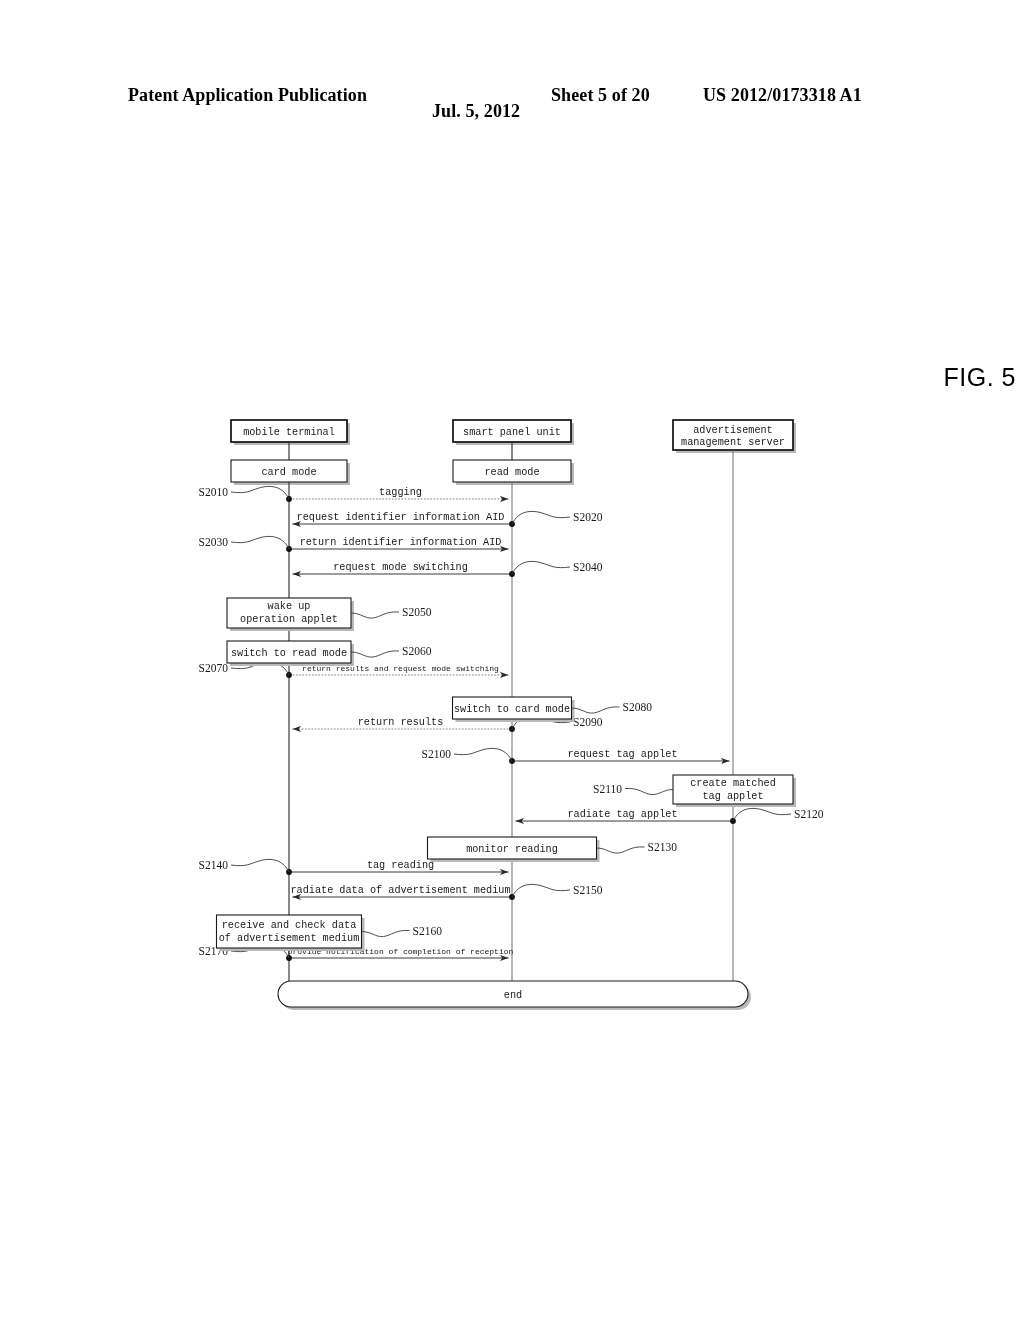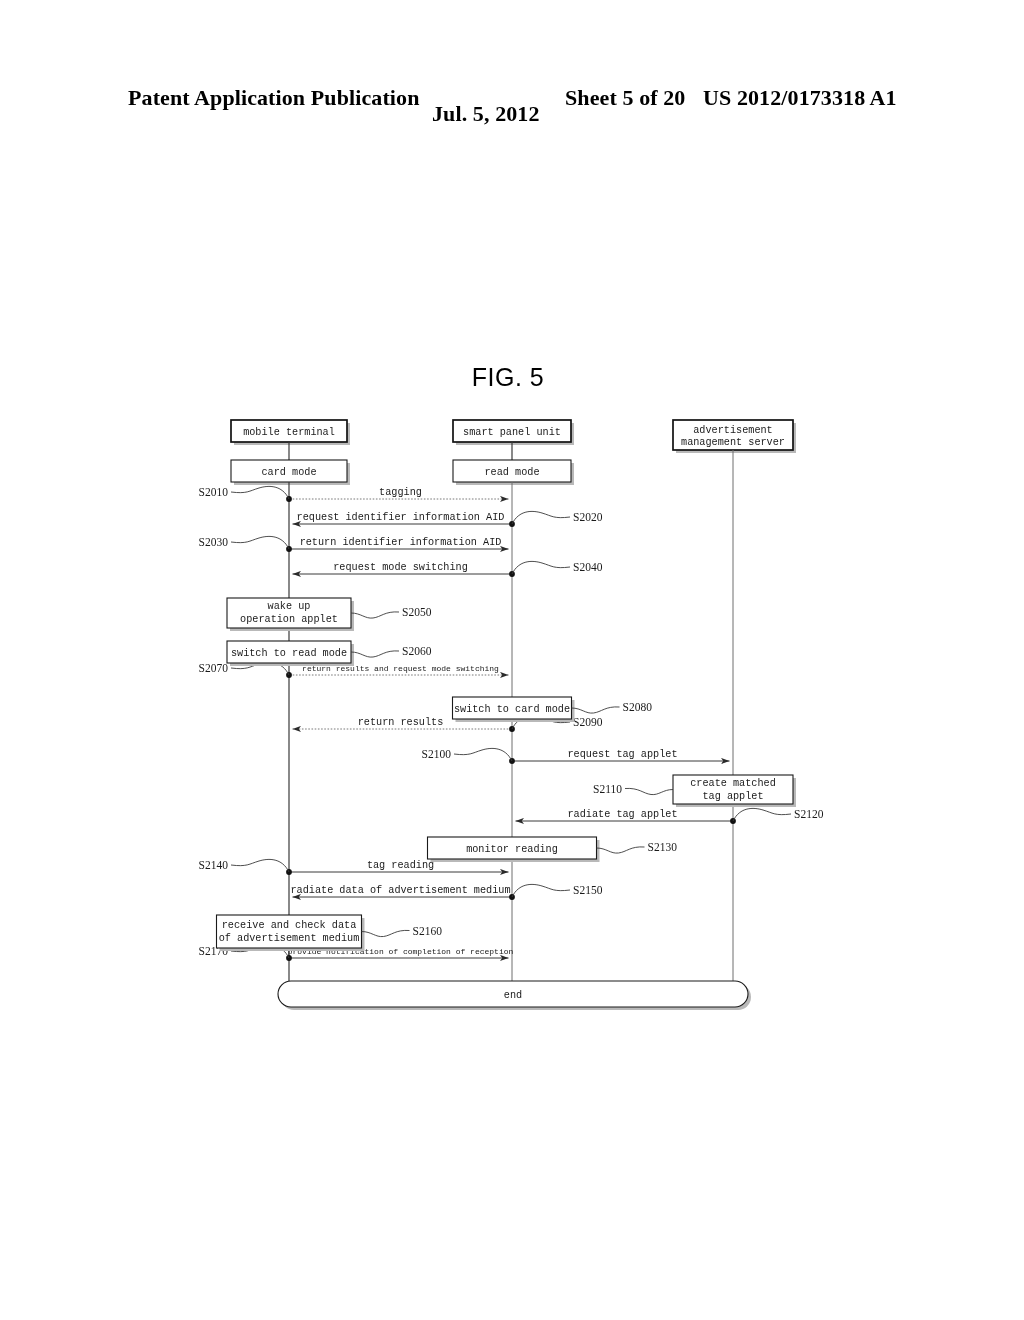--- a/index.html
+++ b/index.html
@@ -19,36 +19,36 @@
 
   
   .page-header {
     position: absolute;
     top: 85px;
     left: 0;
     width: 1024px;
     height: 26px;
     font-family: "Liberation Serif", serif;
     font-weight: bold;
-    font-size: 22px;
+    font-size: 18px;
     letter-spacing: 0.1px;
     white-space: nowrap;
   }
   .hdr-pub   { position: absolute; left: 128px;  top: 0; }
   .hdr-date  { position: absolute; left: 432px;  top: 16px; }
-  .hdr-sheet { position: absolute; left: 565px;  top: 0; }
+  .hdr-sheet { position: absolute; left: 551px;  top: 0; }
   .hdr-num   { position: absolute; left: 703px;  top: 0; }
 
   
   .fig-title {
     position: absolute;
     left: 0;
     top: 363px;
     width: 1016px;
-    text-align: center;
+    text-align: right;
     font-family: "Liberation Sans", sans-serif;
     font-size: 25px;
     letter-spacing: 0.5px;
   }
 
   
   #diagram {
     position: absolute;
     left: 0;
     top: 0;

